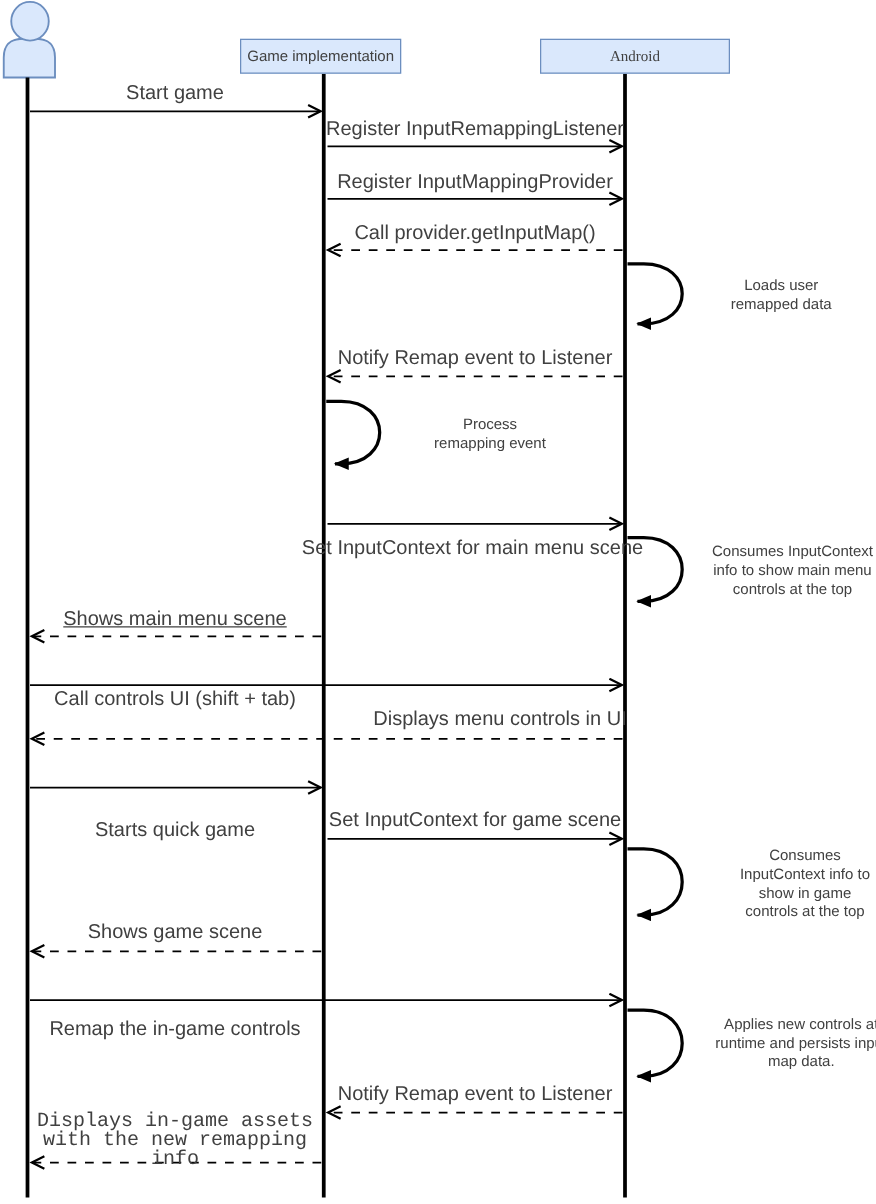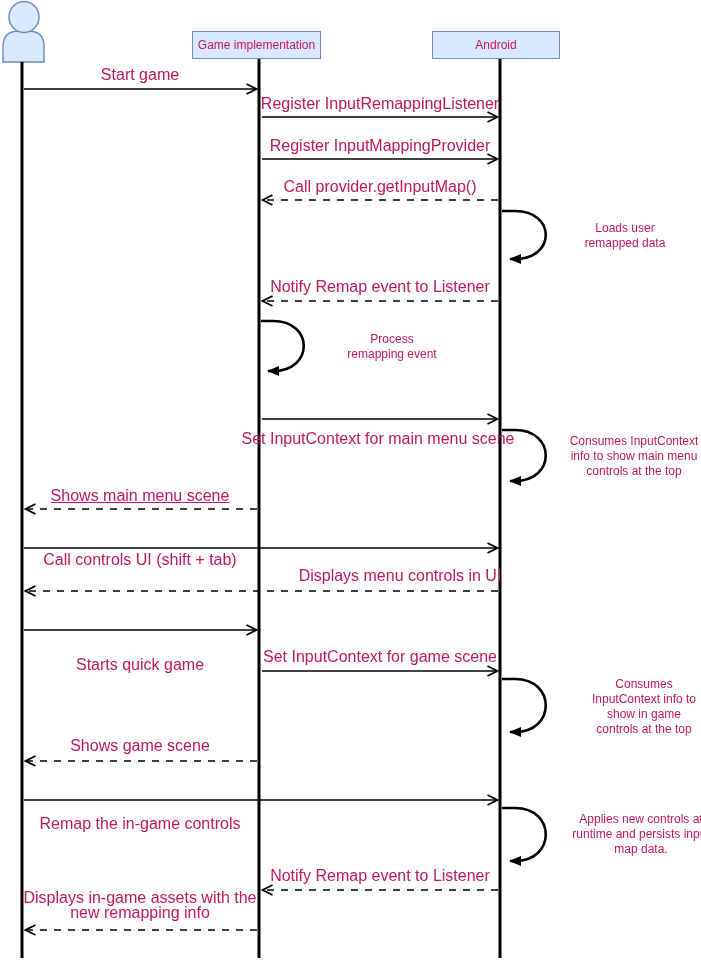--- a/index.html
+++ b/index.html
@@ -2,21 +2,21 @@
 <html><head>
 <meta charset="utf-8">
 <style>
   html, body { margin: 0; padding: 0; background: #ffffff; }
   .canvas {
     position: relative;
     width: 701px;
     height: 963px;
     background: #ffffff;
     font-family: "Liberation Sans", sans-serif;
-    color: #be185d;
+    color: #404040;
     overflow: hidden;
   }
   .canvas svg { position: absolute; left: 0; top: 0; }
   .participant-box {
     position: absolute;
     box-sizing: border-box;
     background: #dae8fc;
     border: 1px solid #6c8ebf;
     display: flex;
     align-items: center;
@@ -85,39 +85,39 @@
     <path d="M 502,211 L 515,211 C 556,211 556,259 515,259 L 510,259" fill="none" stroke="#000000" stroke-width="2.6" marker-end="url(#filledArrow)"></path>
     <path d="M 261,321 L 273,321 C 314,321 314,371 273,371 L 268,371" fill="none" stroke="#000000" stroke-width="2.6" marker-end="url(#filledArrow)"></path>
     <path d="M 502,430 L 515,430 C 556,430 556,481 515,481 L 510,481" fill="none" stroke="#000000" stroke-width="2.6" marker-end="url(#filledArrow)"></path>
     <path d="M 502,679 L 515,679 C 556,679 556,732 515,732 L 510,732" fill="none" stroke="#000000" stroke-width="2.6" marker-end="url(#filledArrow)"></path>
     <path d="M 502,808 L 515,808 C 556,808 556,861 515,861 L 510,861" fill="none" stroke="#000000" stroke-width="2.6" marker-end="url(#filledArrow)"></path>
   </svg>
 
   <div class="participant-box" style="left:192px; top:31px; width:129px; height:28px;">
     <span>Game implementation</span>
   </div>
-  <div class="participant-box" style="left:432px; top:31px; width:128px; height:28px;">
+  <div class="participant-box" style="left:432px; top:31px; width:152px; height:28px;font-family:Liberation Serif, serif;">
     <span>Android</span>
   </div>
 
   <div class="msg-label" style="left:140px; top:67px;">Start game</div>
   <div class="msg-label" style="left:380px; top:96px;">Register InputRemappingListener</div>
   <div class="msg-label" style="left:380px; top:138px;">Register InputMappingProvider</div>
   <div class="msg-label" style="left:380px; top:179px;">Call provider.getInputMap()</div>
   <div class="msg-label" style="left:380px; top:279px;">Notify Remap event to Listener</div>
   <div class="msg-label" style="left:378px; top:397px;margin-top:34px;">Set InputContext for main menu scene</div>
   <div class="msg-label" style="left:140px; top:488px;text-decoration:underline;">Shows main menu scene</div>
   <div class="msg-label" style="left:140px; top:520px;margin-top:32px;">Call controls UI (shift + tab)</div>
   <div class="msg-label" style="left:400px; top:568px;">Displays menu controls in UI</div>
   <div class="msg-label" style="left:140px; top:609px;margin-top:48px;">Starts quick game</div>
   <div class="msg-label" style="left:380px; top:649px;">Set InputContext for game scene</div>
   <div class="msg-label" style="left:140px; top:738px;">Shows game scene</div>
   <div class="msg-label" style="left:140px; top:779px;margin-top:37px;">Remap the in-game controls</div>
   <div class="msg-label" style="left:380px; top:868px;">Notify Remap event to Listener</div>
-  <div class="msg-label wrap" style="left:140px; top:890px; width:240px;">Displays in-game assets with the new remapping info</div>
+  <div class="msg-label wrap" style="left:140px; top:890px; width:240px;font-family:Liberation Mono, monospace;">Displays in-game assets with the new remapping info</div>
 
   <div class="note-label" style="left:392px; top:332px; width:100px;">Process remapping event</div>
   <div class="note-label" style="left:625px; top:221px; width:95px;">Loads user remapped data</div>
   <div class="note-label" style="left:634px; top:434px; width:142px;">Consumes InputContext info to show main menu controls at the top</div>
   <div class="note-label" style="left:644px; top:677px; width:118px;">Consumes InputContext info to show in game controls at the top</div>
   <div class="note-label" style="left:641px; top:812px; width:142px;">Applies new controls at runtime and persists input map data.</div>
 
 </div>
 
 </body></html>

